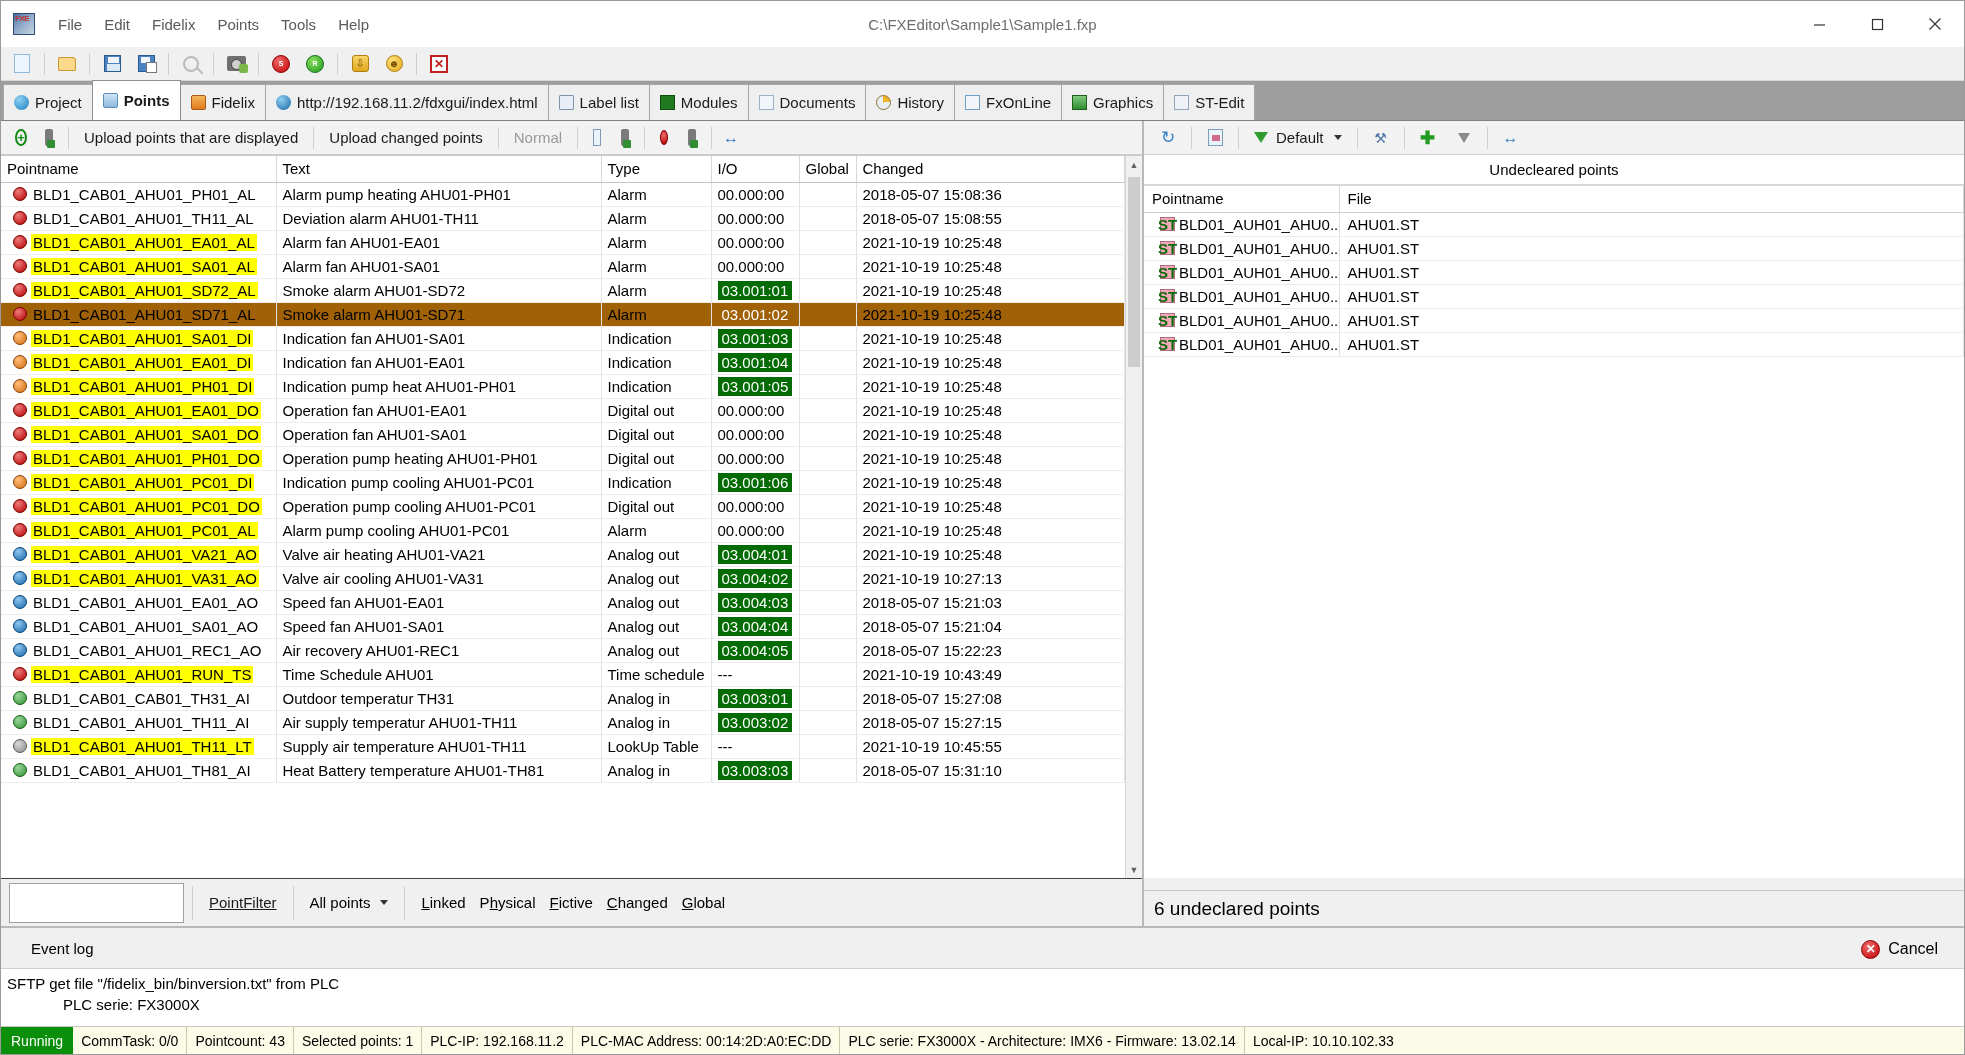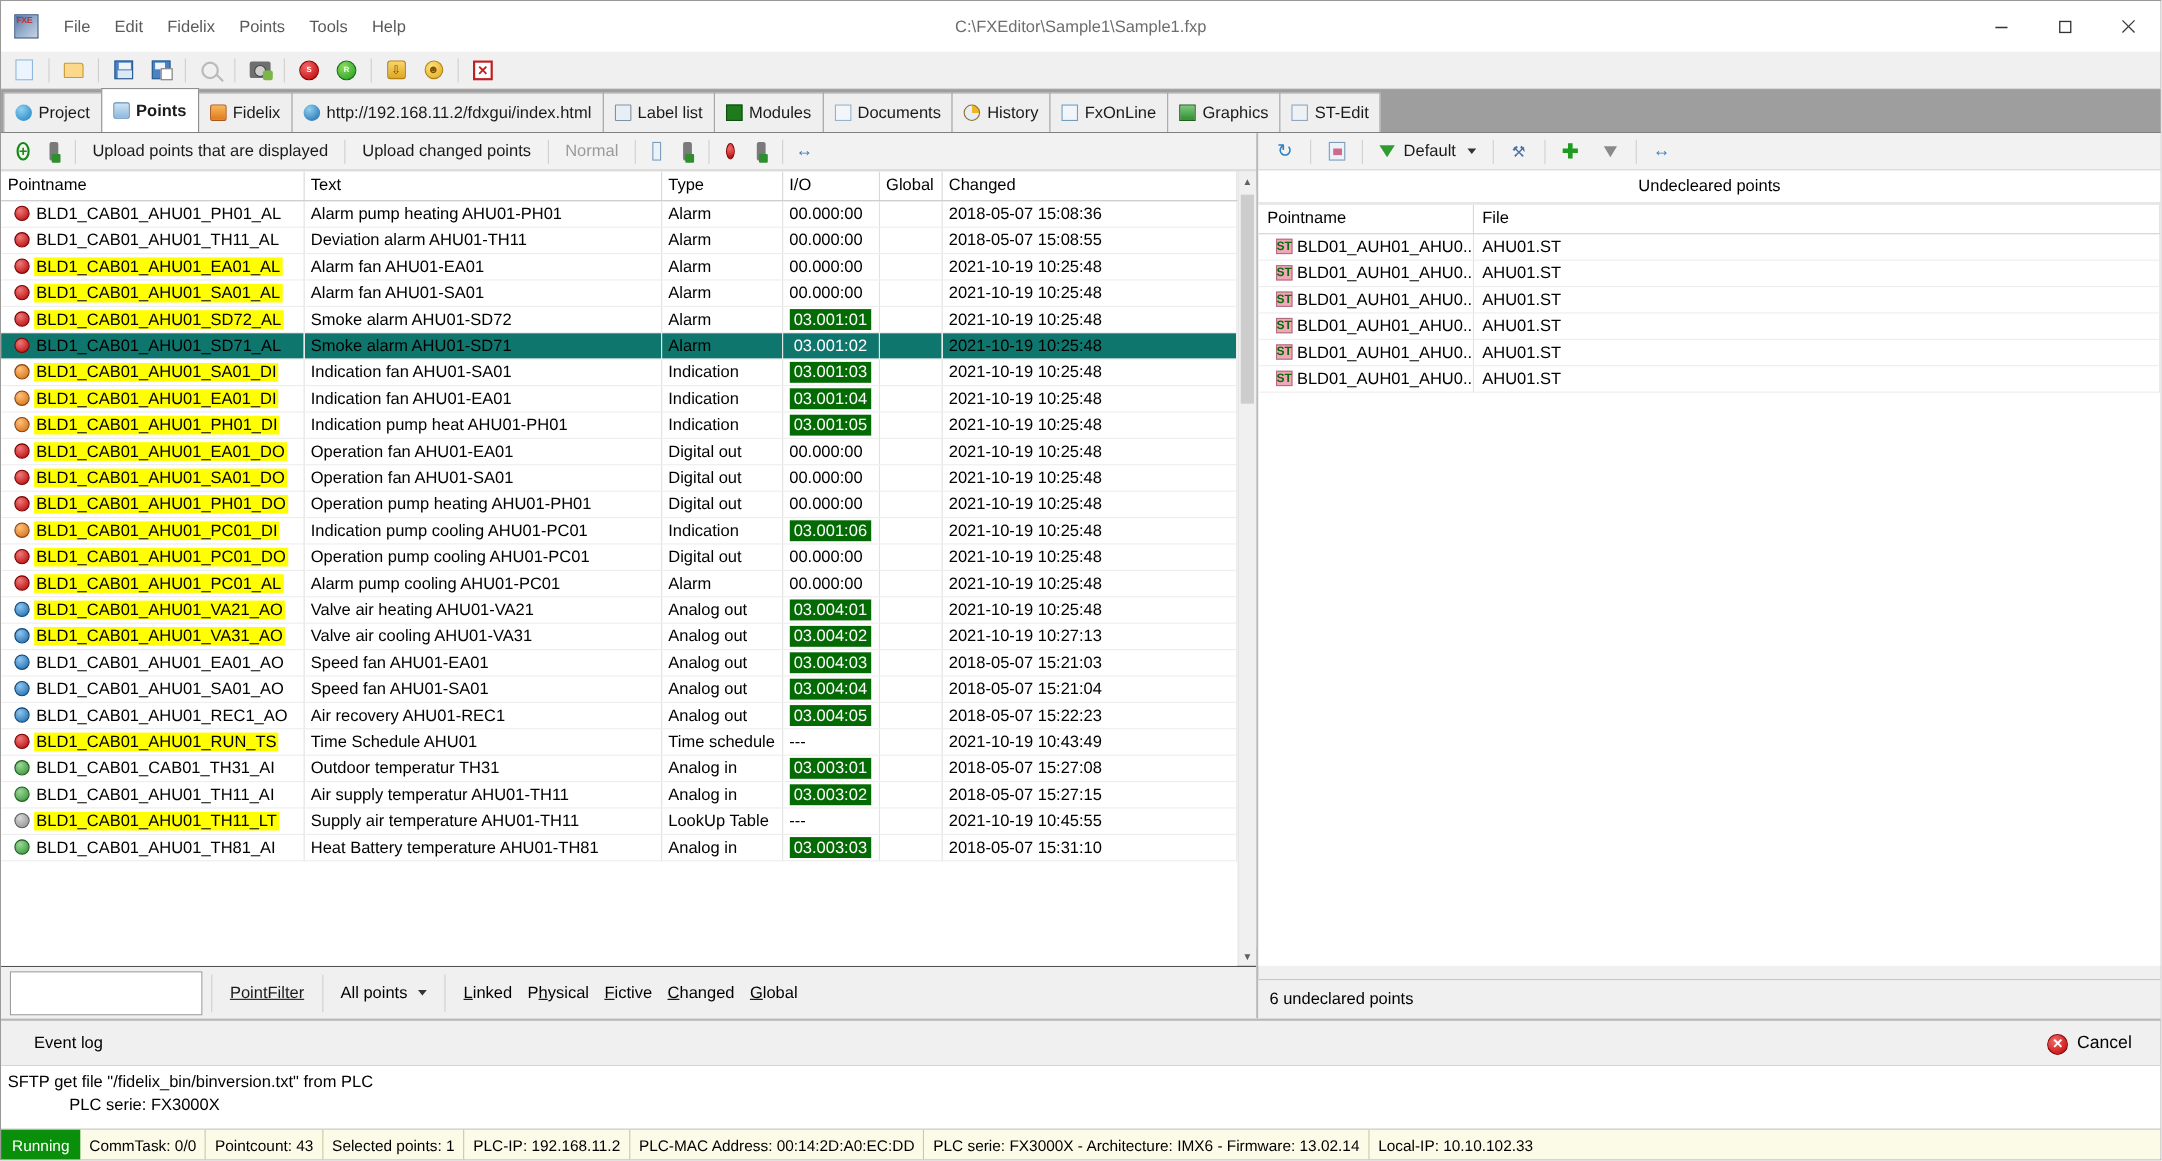--- a/index.html
+++ b/index.html
@@ -176,21 +176,21 @@
   .col-text { width: 325px; }
   .col-type { width: 110px; }
   .col-io   { width: 88px; }
   .col-glob { width: 57px; }
   .col-chg  { width: auto; }
 
   td.c-name { padding:0; }
   .name-cell { display:flex; align-items:center; gap:4px; height:21px; padding-left:6px; }
   .name-txt { padding: 0 2px; }
   .name-txt.hl { background:#ffff00; }
-  tr.sel td { background:#0f766e; }
+  tr.sel td { background:#a16207; }
   tr.sel td.c-name .name-txt { background:transparent; }
 
   .pt-ico { width:14px; height:14px; flex:0 0 14px; display:block; }
   .pi-al { border-radius:50%; background:radial-gradient(circle at 35% 30%,#ef7a7a,#b40000); border:1px solid #7d0000;}
   .pi-di { border-radius:50%; background:radial-gradient(circle at 35% 30%,#ffc07a,#d06a10); border:1px solid #8c4308;}
   .pi-do { border-radius:50%; background:radial-gradient(circle at 35% 30%,#ef7a7a,#b40000); border:1px solid #7d0000;}
   .pi-ao { border-radius:50%; background:radial-gradient(circle at 35% 30%,#8fc6ef,#1565a8); border:1px solid #0d4677;}
   .pi-ai { border-radius:50%; background:radial-gradient(circle at 35% 30%,#9ad79a,#2f8f2f); border:1px solid #1d5f1d;}
   .pi-ts { border-radius:50%; background:radial-gradient(circle at 35% 30%,#ef7a7a,#b40000); border:1px solid #7d0000;}
   .pi-lt { border-radius:50%; background:radial-gradient(circle at 35% 30%,#d8d8d8,#8a8a8a); border:1px solid #5e5e5e;}
@@ -240,23 +240,23 @@
   table.undec th { text-align:left; font-weight:normal; font-size:15px; padding:3px 8px; height:26px;
                    border-right:1px solid #d8d8d8; border-bottom:1px solid #d0d0d0; background:#fff;}
   table.undec td { font-size:15px; padding:1px 8px; height:21.5px;
                    border-right:1px solid #e2e2e2; border-bottom:1px solid #ededed;
                    white-space:nowrap; overflow:hidden;}
   .uc-name { width:195px; }
   .uc-file { width:auto; }
   td.u-name { padding:0; }
   .uname-cell { display:flex; align-items:center; gap:4px; padding-left:8px; height:21px; }
   .st-ico { width:15px;height:14px;flex:0 0 15px;background:#f0a8b8;border:1px solid #b06d80;
-            font-size:11px;font-weight:bold;color:#0a6b0a;display:flex;align-items:center;justify-content:center;line-height:1;}
+            font-size:15px;font-weight:bold;color:#0a6b0a;display:flex;align-items:center;justify-content:center;line-height:1;}
   .rp-status { height:36px; flex:0 0 36px; background:#f0f0f0; display:flex; align-items:center;
-               padding-left:10px; font-size:15px; border-top:1px solid #c8c8c8;margin-top:12px;}
+               padding-left:10px; font-size:19px; border-top:1px solid #c8c8c8;margin-top:12px;}
 
   
   .eventlog-hdr {
     height: 42px; flex:0 0 42px; background:#f0f0f0;
     border-top: 2px solid #b9b9b9;
     display:flex; align-items:center; padding-left:30px;
     position:relative;
   }
   .eventlog-hdr .lbl { font-size:15px; }
   .cancel-btn {

